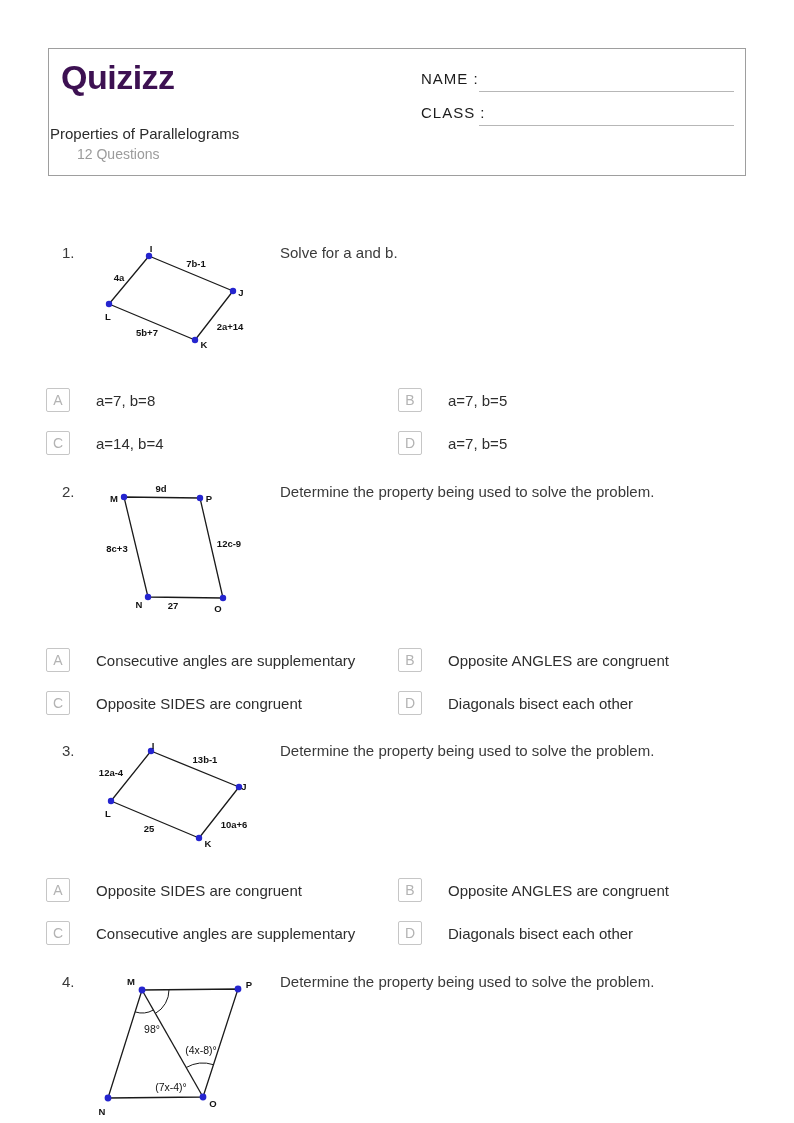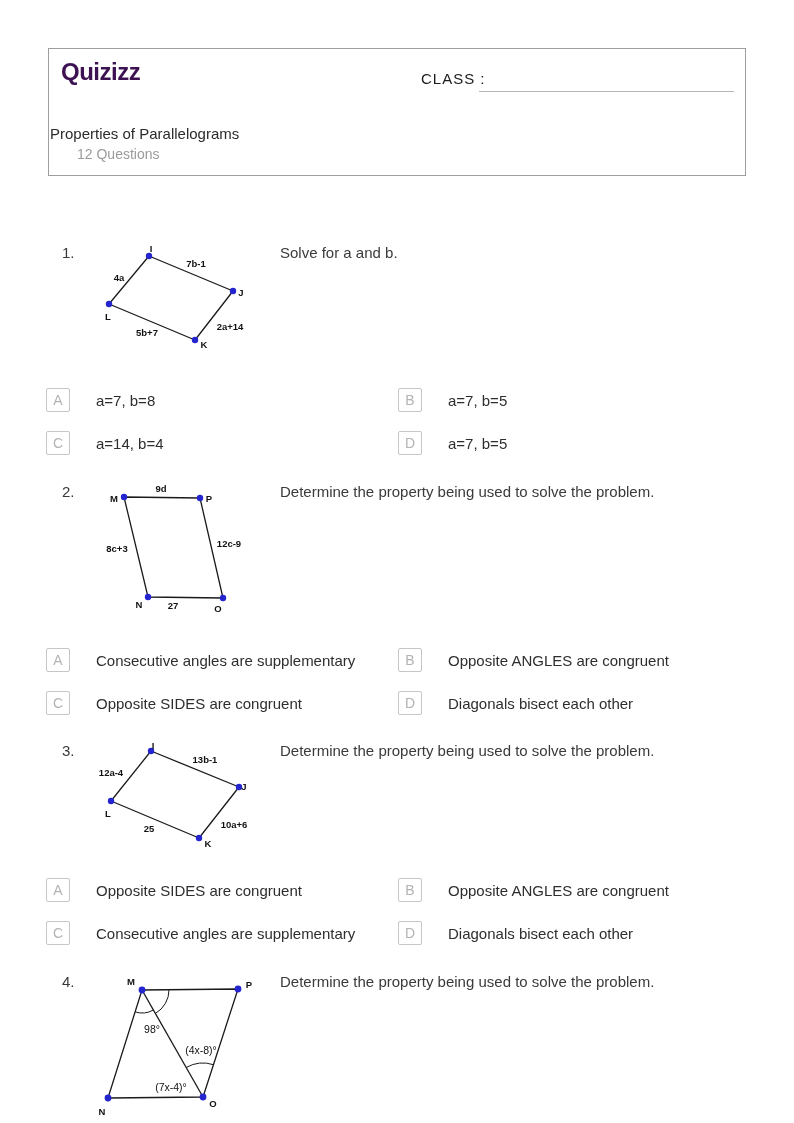--- a/index.html
+++ b/index.html
@@ -6,21 +6,21 @@
   .page {
     position:relative; width:794px; height:1123px; background:#ffffff;
     font-family:"Liberation Sans", sans-serif; overflow:hidden;
   }
   
   .header-box {
     position:absolute; left:48px; top:48px; width:698px; height:128px;
     border:1.5px solid #9e9e9e; box-sizing:border-box; background:#fff;
   }
   .logo {
-    position:absolute; left:12px; top:9px; font-size:24px; font-weight:800;
+    position:absolute; left:12px; top:9px; font-size:34px; font-weight:800;
     color:#3d1152; letter-spacing:-0.5px;
   }
   .hdr-title { position:absolute; left:1px; top:76px; font-size:15px; color:#2b2b2b; }
   .hdr-sub   { position:absolute; left:28px; top:97px; font-size:14px; color:#9b9b9b; }
   .fields { position:absolute; left:372px; top:21px; width:313px; }
   .field-row { position:relative; height:34px; }
   .field-label {
     position:absolute; left:0; top:0; font-size:15px; color:#1c1c1c;
     letter-spacing:1px; white-space:pre;
   }
@@ -56,20 +56,24 @@
 </head>
 <body>
 
 <div class="page">
 
   <div class="header-box">
     <div class="logo">Quizizz</div>
     <div class="hdr-title">Properties of Parallelograms</div>
     <div class="hdr-sub">12 Questions</div>
     <div class="fields">
+      <div class="field-row">
+        <span class="field-label">NAME :</span>
+        <span class="field-line"></span>
+      </div>
       <div class="field-row">
         <span class="field-label">CLASS :</span>
         <span class="field-line"></span>
       </div>
     </div>
   </div>
 
   <div class="q-number" style="top:244px;">1.</div>
   <div class="q-prompt" style="top:244px;">Solve for a and b.</div>
   <div class="diagram" style="left:100px; top:240px;">

